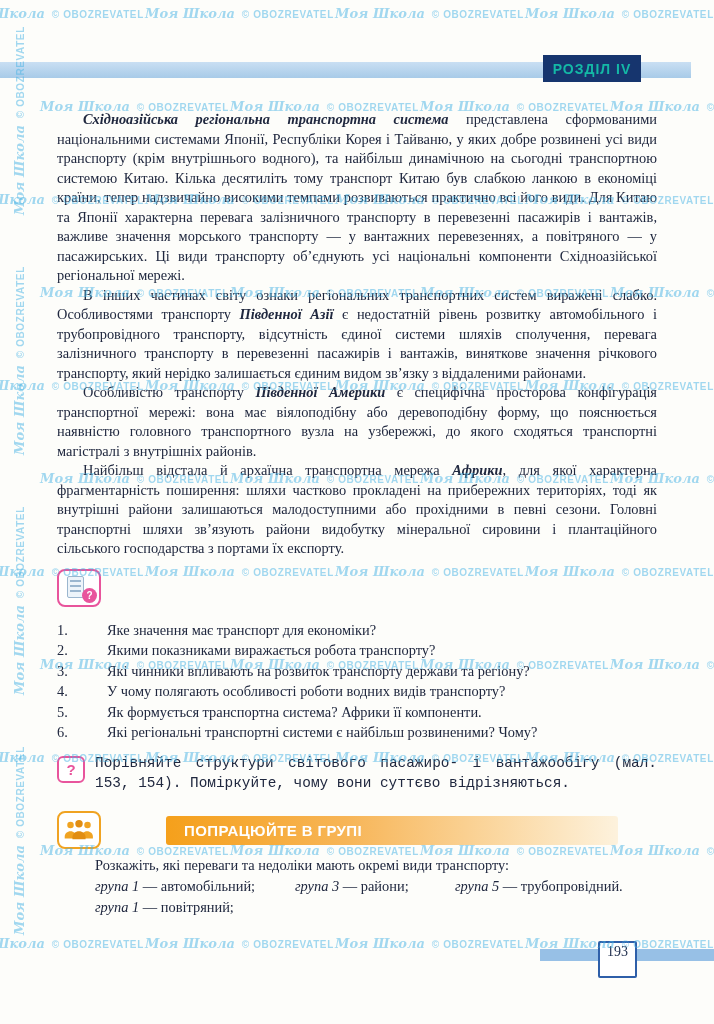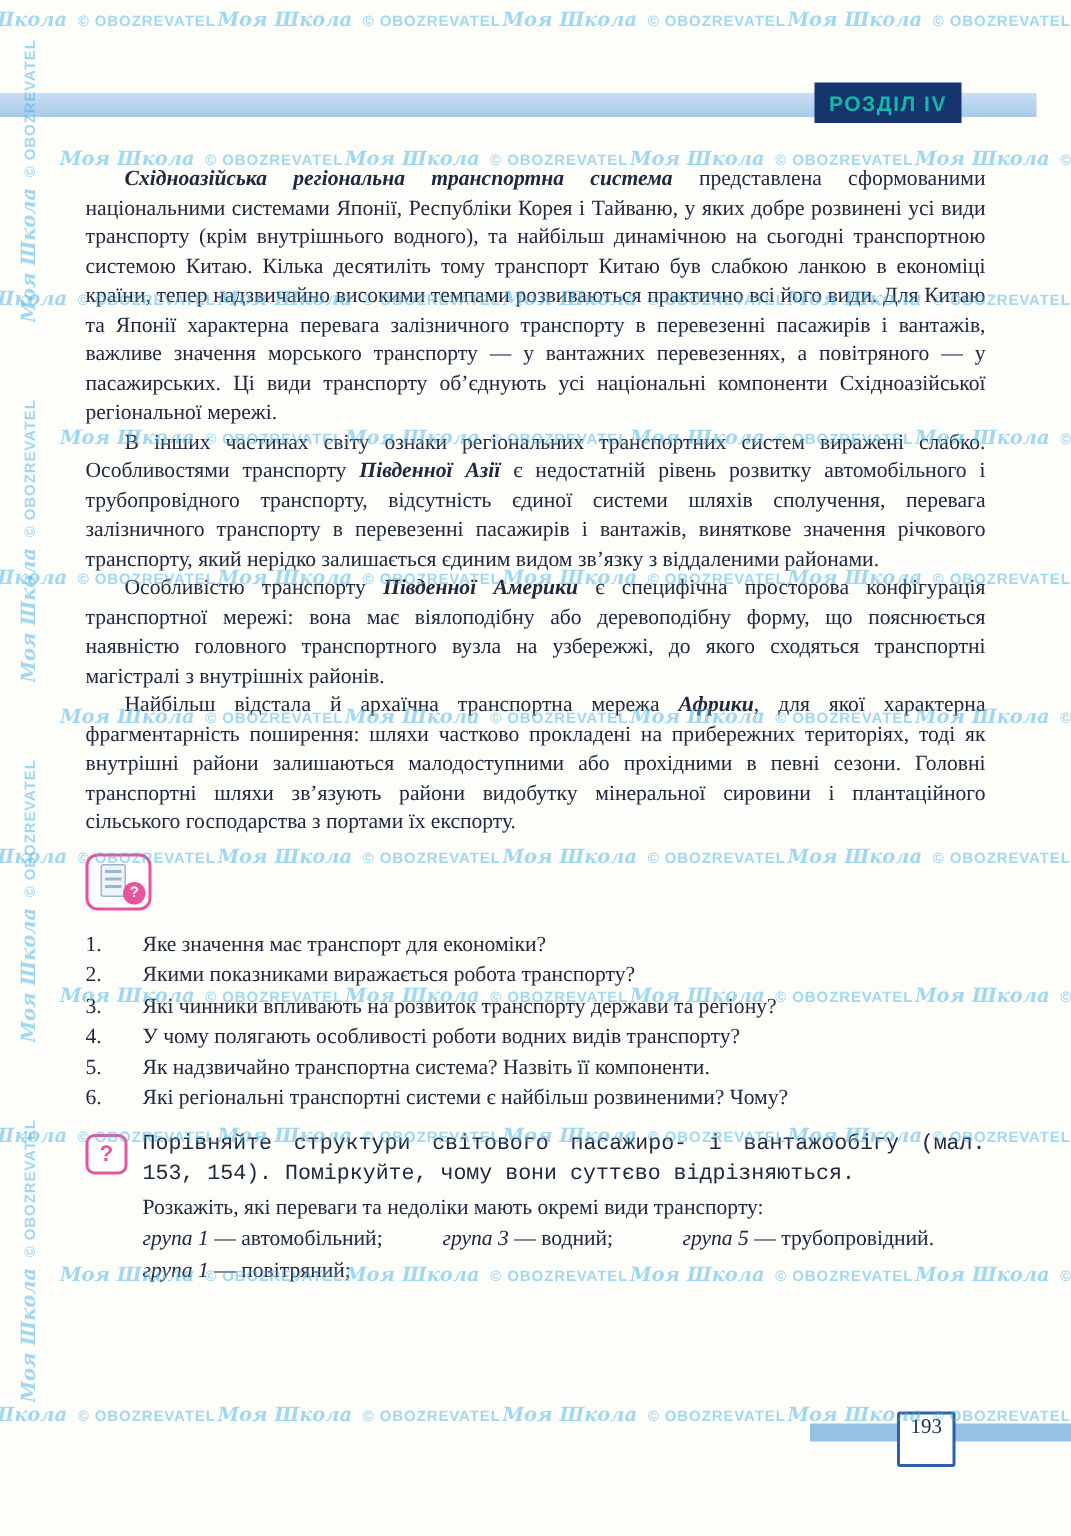--- a/index.html
+++ b/index.html
@@ -98,21 +98,21 @@
     color: #e8549c;
     font: bold 15px "Liberation Sans", sans-serif;
     display: flex; align-items: center; justify-content: center;
     margin-right: 10px; margin-top: 2px;
   }
 
   
   .q-list { margin-top: 10px; }
   .q-row { display: flex; line-height: 20.6px; }
   .q-num { width: 38px; flex: none; }
-  .q-text { flex: 1; }
+  .q-text { flex: 1; margin-left: 12px; }
 
   
   .task-row { display: flex; align-items: flex-start; margin-top: 11px; }
   .task-text { flex: 1; text-align: justify; font-family: Liberation Mono, monospace; }
 
   
   .group-body { margin-left: 38px; margin-top: 3px; }
   .group-intro { margin: 0; }
   .group-grid {
     display: grid;
@@ -198,39 +198,54 @@
       <div class="q-row">
         <span class="q-num">3.</span>
         <span class="q-text">Які чинники впливають на розвиток транспорту держави та регіону?</span>
       </div>
       <div class="q-row">
         <span class="q-num">4.</span>
         <span class="q-text">У чому полягають особливості роботи водних видів транспорту?</span>
       </div>
       <div class="q-row">
         <span class="q-num">5.</span>
-        <span class="q-text">Як надзвичайно транспортна система? Назвіть її компоненти.</span>
+        <span class="q-text">Як формується транспортна система? Африки її компоненти.</span>
       </div>
       <div class="q-row">
         <span class="q-num">6.</span>
         <span class="q-text">Які регіональні транспортні системи є найбільш розвиненими? Чому?</span>
       </div>
     </div>
 
     <div class="task-row">
       <div class="icon-small">?</div>
       <div class="task-text">Порівняйте структури світового пасажиро- і вантажообігу (мал. 153, 154). Поміркуйте, чому вони суттєво відрізняються.</div>
     </div>
 
+    <div class="banner-row groupwork">
+      <div class="icon-big orange">
+        <svg width="34" height="26" viewBox="0 0 44 32">
+          <circle cx="11" cy="9.5" r="4.2" fill="#f0a322"></circle>
+          <path d="M3.5 27v-2.2c0-4.3 3.4-7.2 7.5-7.2s7.5 2.9 7.5 7.2V27z" fill="#f0a322"></path>
+          <circle cx="33" cy="9.5" r="4.2" fill="#f0a322"></circle>
+          <path d="M25 27v-2.2c0-4.3 3.4-7.2 7.5-7.2s7.5 2.9 7.5 7.2V27z" fill="#f0a322"></path>
+          <circle cx="22" cy="8" r="4.8" fill="#e18d12"></circle>
+          <path d="M13.5 28v-2.5c0-4.8 3.8-8 8.5-8s8.5 3.2 8.5 8V28z" fill="#e18d12"></path>
+        </svg>
+      </div>
+      <div class="banner orange-banner">
+        <span>ПОПРАЦЮЙТЕ В ГРУПІ</span>
+      </div>
+    </div>
 
     <div class="group-body">
       <p class="group-intro">Розкажіть, які переваги та недоліки мають окремі види транспорту:</p>
       <div class="group-grid">
         <div><span class="g-label">група 1</span><span> — автомобільний;</span></div>
-        <div><span class="g-label">група 3</span><span> — водний;</span></div>
+        <div><span class="g-label">група 3</span><span> — райони;</span></div>
         <div><span class="g-label">група 5</span><span> — трубопровідний.</span></div>
         <div><span class="g-label">група 1</span><span> — повітряний;</span></div>
       </div>
     </div>
 
   </div>
 
   <div class="bottom-strip"></div>
   <div class="page-box">193</div>
 

